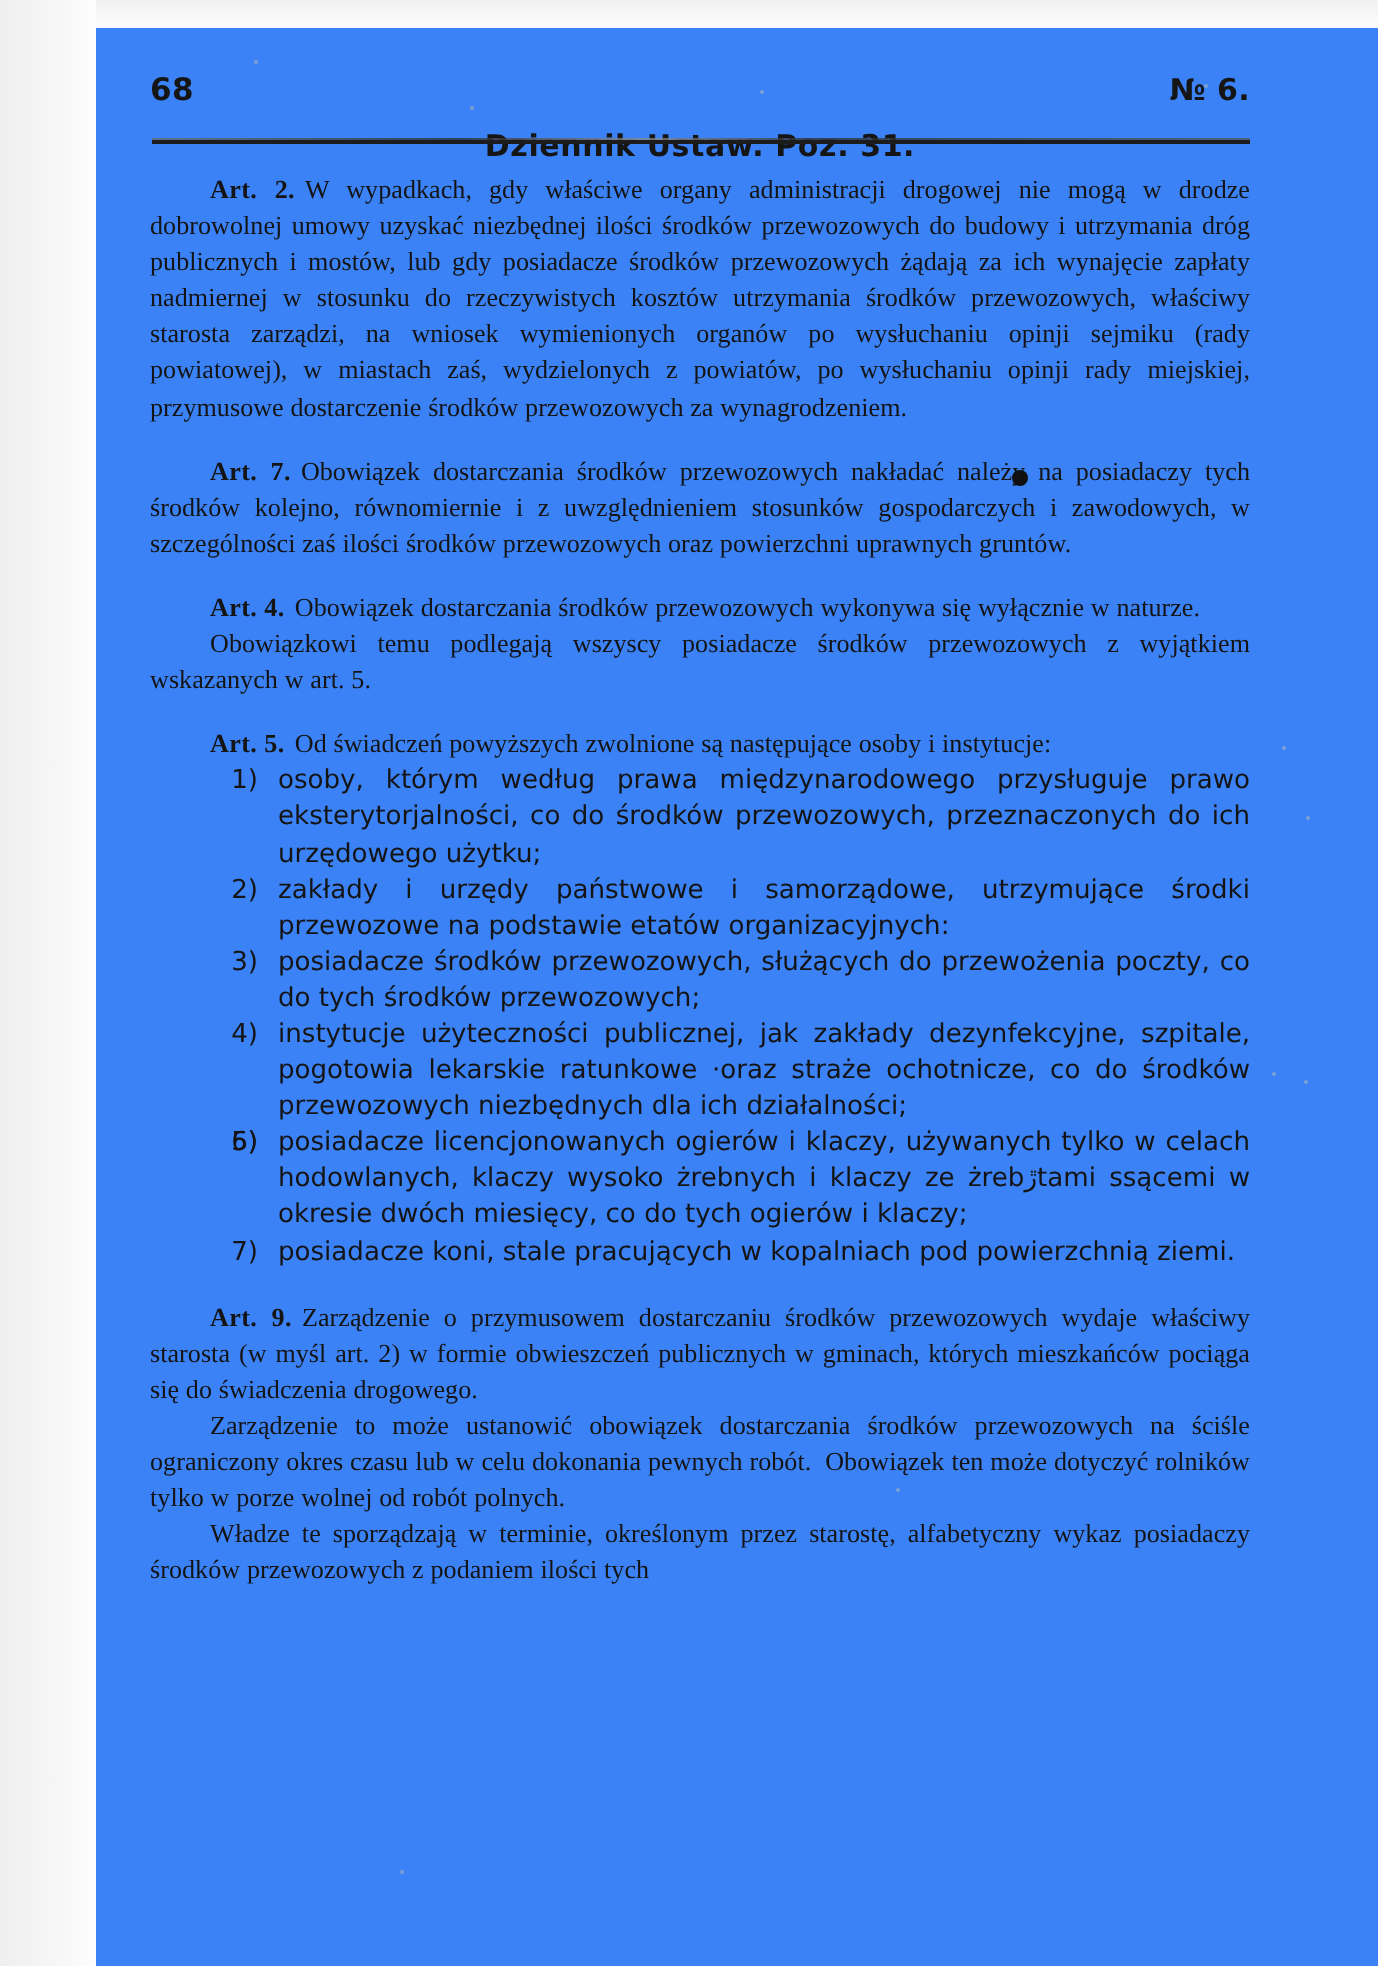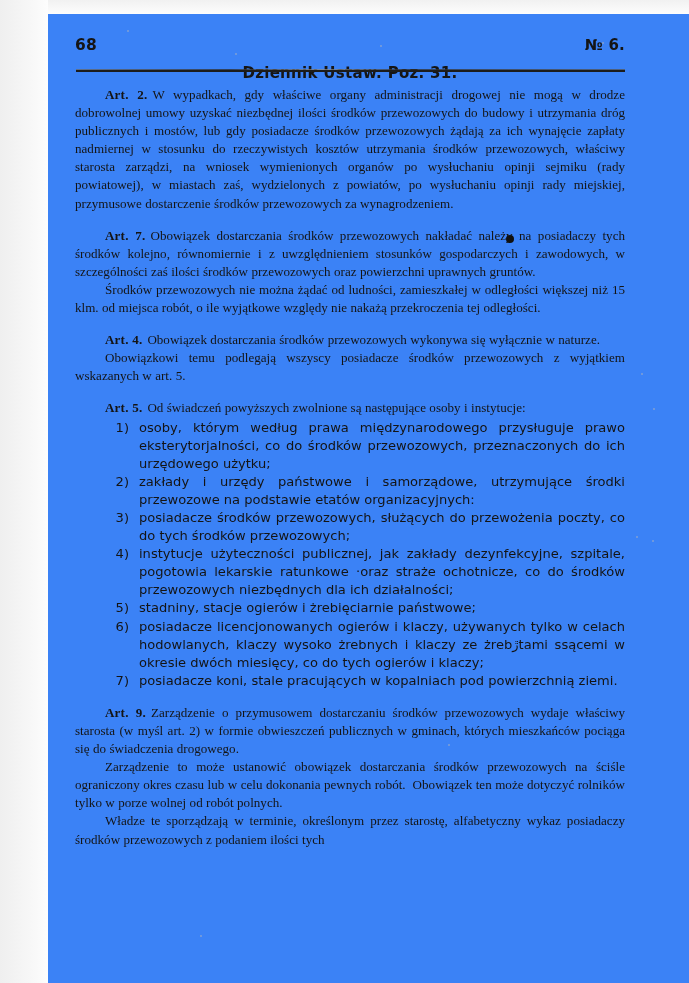--- a/index.html
+++ b/index.html
@@ -186,33 +186,32 @@
   <div class="speck" style="left:448px;top:744px;"></div>
   <div class="speck" style="left:200px;top:935px;"></div>
 
   <div class="ink-blot"></div>
 
   <div class="col">
 
     <p class="para indent"><span class="art">Art. 2.</span><span class="art-spacer"></span><span>W wypadkach, gdy właściwe organy administracji drogowej nie mogą w drodze dobrowolnej umowy uzyskać niezbędnej ilości środków przewozowych do budowy i utrzymania dróg publicznych i mostów, lub gdy posiadacze środków przewozowych żądają za ich wynajęcie zapłaty nadmiernej w stosunku do rzeczywistych kosztów utrzymania środków przewozowych, właściwy starosta zarządzi, na wniosek wymienionych organów po wysłuchaniu opinji sejmiku (rady powiatowej), w miastach zaś, wydzielonych z powiatów, po wysłuchaniu opinji rady miejskiej, przymusowe dostarczenie środków przewozowych za wynagrodzeniem.</span></p>
 
     <p class="para indent gap-md"><span class="art">Art. 7.</span><span class="art-spacer"></span><span>Obowiązek dostarczania środków przewozowych nakładać należy na posiadaczy tych środków kolejno, równomiernie i z uwzględnieniem stosunków gospodarczych i zawodowych, w szczególności zaś ilości środków przewozowych oraz powierzchni uprawnych gruntów.</span></p>
-    <p class="para indent"><span>Środków przewozowych nie można żądać od ludności, zamieszkałej w odległości większej niż 15 klm. od miejsca robót, o ile wyjątkowe względy nie nakażą przekroczenia tej odległości.</span></p>
 
     <p class="para indent gap-md"><span class="art">Art. 4.</span><span class="art-spacer"></span><span>Obowiązek dostarczania środków przewozowych wykonywa się wyłącznie w naturze.</span></p>
     <p class="para indent"><span>Obowiązkowi temu podlegają wszyscy posiadacze środków przewozowych z wyjątkiem wskazanych w art. 5.</span></p>
 
     <p class="para indent gap-md"><span class="art">Art. 5.</span><span class="art-spacer"></span><span>Od świadczeń powyższych zwolnione są następujące osoby i instytucje:</span></p>
 
     <ol class="enum">
       <li><span class="num">1)</span><span>osoby, którym według prawa międzynarodowego przysługuje prawo eksterytorjalności, co do środków przewozowych, przeznaczonych do ich urzędowego użytku;</span></li>
       <li><span class="num">2)</span><span>zakłady i urzędy państwowe i samorządowe, utrzymujące środki przewozowe na podstawie etatów organizacyjnych:</span></li>
       <li><span class="num">3)</span><span>posiadacze środków przewozowych, służących do przewożenia poczty, co do tych środków przewozowych;</span></li>
       <li><span class="num">4)</span><span>instytucje użyteczności publicznej, jak zakłady dezynfekcyjne, szpitale, pogotowia lekarskie ratunkowe ·oraz straże ochotnicze, co do środków przewozowych niezbędnych dla ich działalności;</span></li>
-      <li><span class="num">5)</span><span>stadniny, stacje ogierów i żrebięciarnie państwowe;</span></li>
+      <li><span class="num">5)</span></li>
       <li><span class="num">6)</span><span>posiadacze licencjonowanych ogierów i klaczy, używanych tylko w celach hodowlanych, klaczy wysoko żrebnych i klaczy ze żrebڙtami ssącemi w okresie dwóch miesięcy, co do tych ogierów i klaczy;</span></li>
       <li><span class="num">7)</span><span>posiadacze koni, stale pracujących w kopalniach pod powierzchnią ziemi.</span></li>
     </ol>
 
     <p class="para indent gap-md"><span class="art">Art. 9.</span><span class="art-spacer"></span><span>Zarządzenie o przymusowem dostarczaniu środków przewozowych wydaje właściwy starosta (w myśl art. 2) w formie obwieszczeń publicznych w gminach, których mieszkańców pociąga się do świadczenia drogowego.</span></p>
     <p class="para indent"><span>Zarządzenie to może ustanowić obowiązek dostarczania środków przewozowych na ściśle ograniczony okres czasu lub w celu dokonania pewnych robót.&nbsp; Obowiązek ten może dotyczyć rolników tylko w porze wolnej od robót polnych.</span></p>
 
     <p class="para indent"><span>Władze te sporządzają w terminie, określonym przez starostę, alfabetyczny wykaz posiadaczy środków przewozowych z podaniem ilości tych</span></p>
 
   </div>

